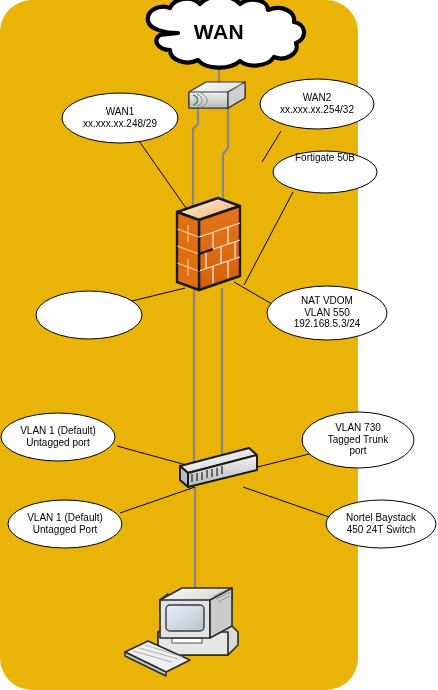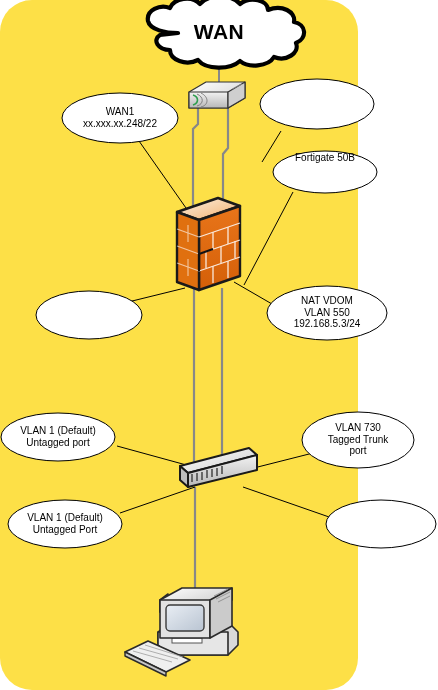--- a/index.html
+++ b/index.html
@@ -1,18 +1,18 @@
 <!DOCTYPE html>
 <html><head>
 <meta charset="utf-8">
 <style>
   html,body{margin:0;padding:0;background:#ffffff;}
   body{width:438px;height:690px;overflow:hidden;
        font-family:"Liberation Sans","DejaVu Sans",sans-serif;}
-  #diagram{position:relative;width:358px;height:690px;background:#fde047;border-radius:32px;}
+  #diagram{position:relative;width:358px;height:690px;background:#eab308;border-radius:32px;}
   #svglayer{position:absolute;left:0;top:0;width:438px;height:690px;}
   .callout-text{
     position:absolute;text-align:center;color:#000;
     font-family:"Liberation Sans","DejaVu Sans",sans-serif;
     font-size:10px;line-height:11.5px;white-space:pre;
     pointer-events:none;
   }
   .cloud-text{
     position:absolute;text-align:center;color:#000;
     font-family:"Liberation Sans","DejaVu Sans",sans-serif;
@@ -211,34 +211,38 @@
       <ellipse cx="58" cy="437" rx="57" ry="24"></ellipse>
       <ellipse cx="358" cy="440" rx="56" ry="28"></ellipse>
       <ellipse cx="65" cy="524" rx="57" ry="24"></ellipse>
       <ellipse cx="381" cy="524" rx="55" ry="24"></ellipse>
     </g>
   </svg>
 
   <div class="cloud-text" style="left:179px;top:20px;width:80px;">WAN</div>
 
   <div class="callout-text" style="left:62px;top:106px;width:116px;">WAN1
-xx.xxx.xx.248/22</div>
-
+xx.xxx.xx.248/29</div>
+
+  <div class="callout-text" style="left:260px;top:92px;width:114px;">WAN2
+xx.xxx.xx.254/32</div>
 
   <div class="callout-text" style="left:273px;top:152px;width:104px;">Fortigate 50B</div>
 
 
   <div class="callout-text" style="left:267px;top:295px;width:120px;">NAT VDOM
 VLAN 550
 192.168.5.3/24</div>
 
   <div class="callout-text" style="left:1px;top:425px;width:114px;">VLAN 1 (Default)
 Untagged port</div>
 
   <div class="callout-text" style="left:302px;top:422px;width:112px;">VLAN 730
 Tagged Trunk
 port</div>
 
   <div class="callout-text" style="left:8px;top:512px;width:114px;">VLAN 1 (Default)
 Untagged Port</div>
 
+  <div class="callout-text" style="left:326px;top:512px;width:110px;">Nortel Baystack
+450 24T Switch</div>
 
 </div>
 
 </body></html>

